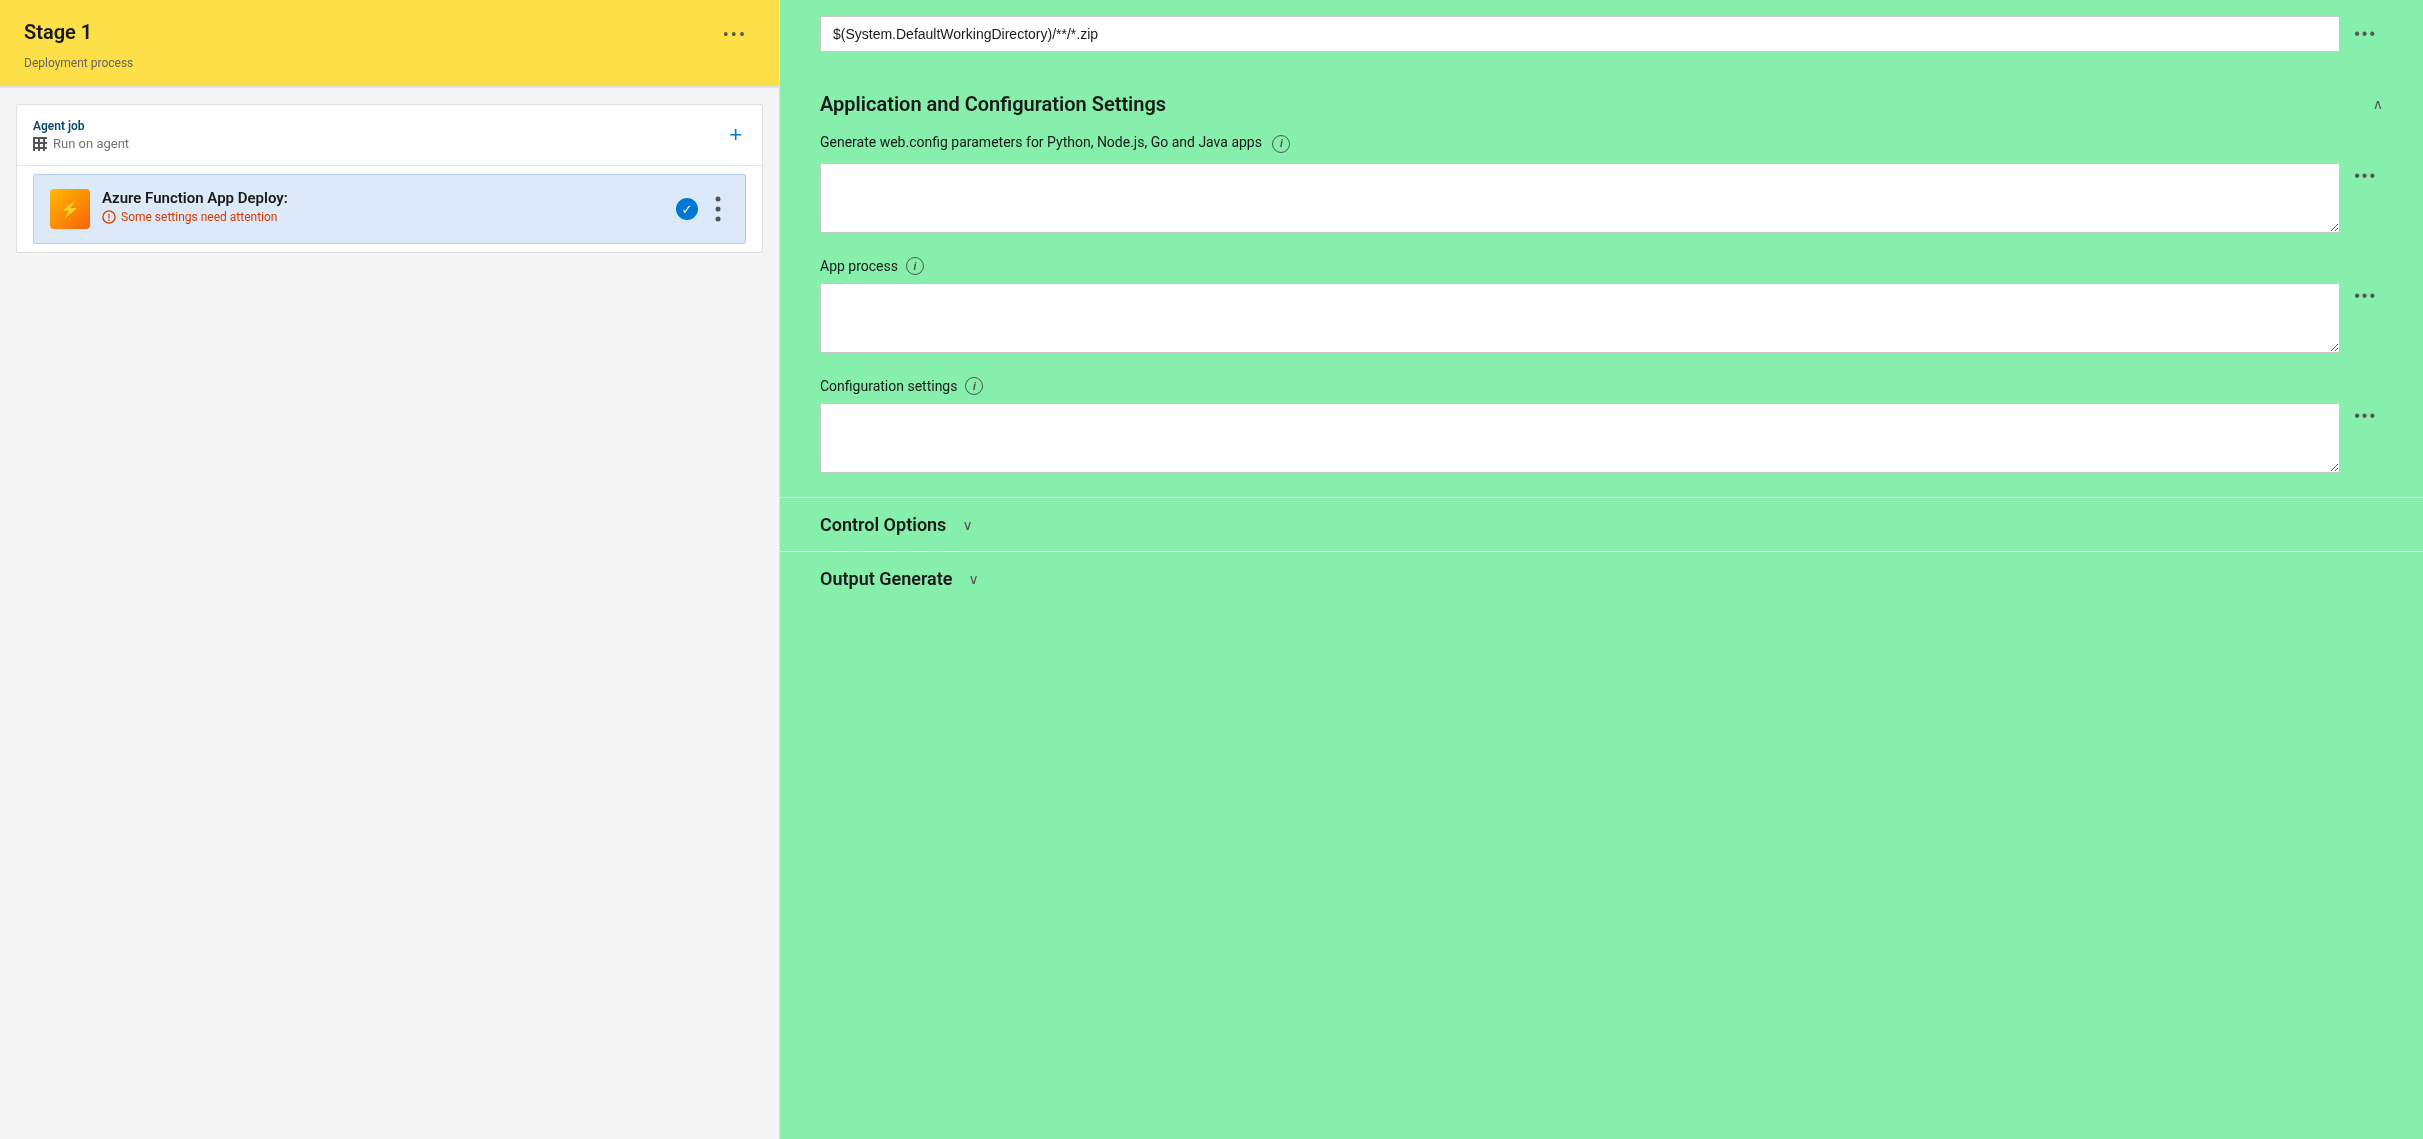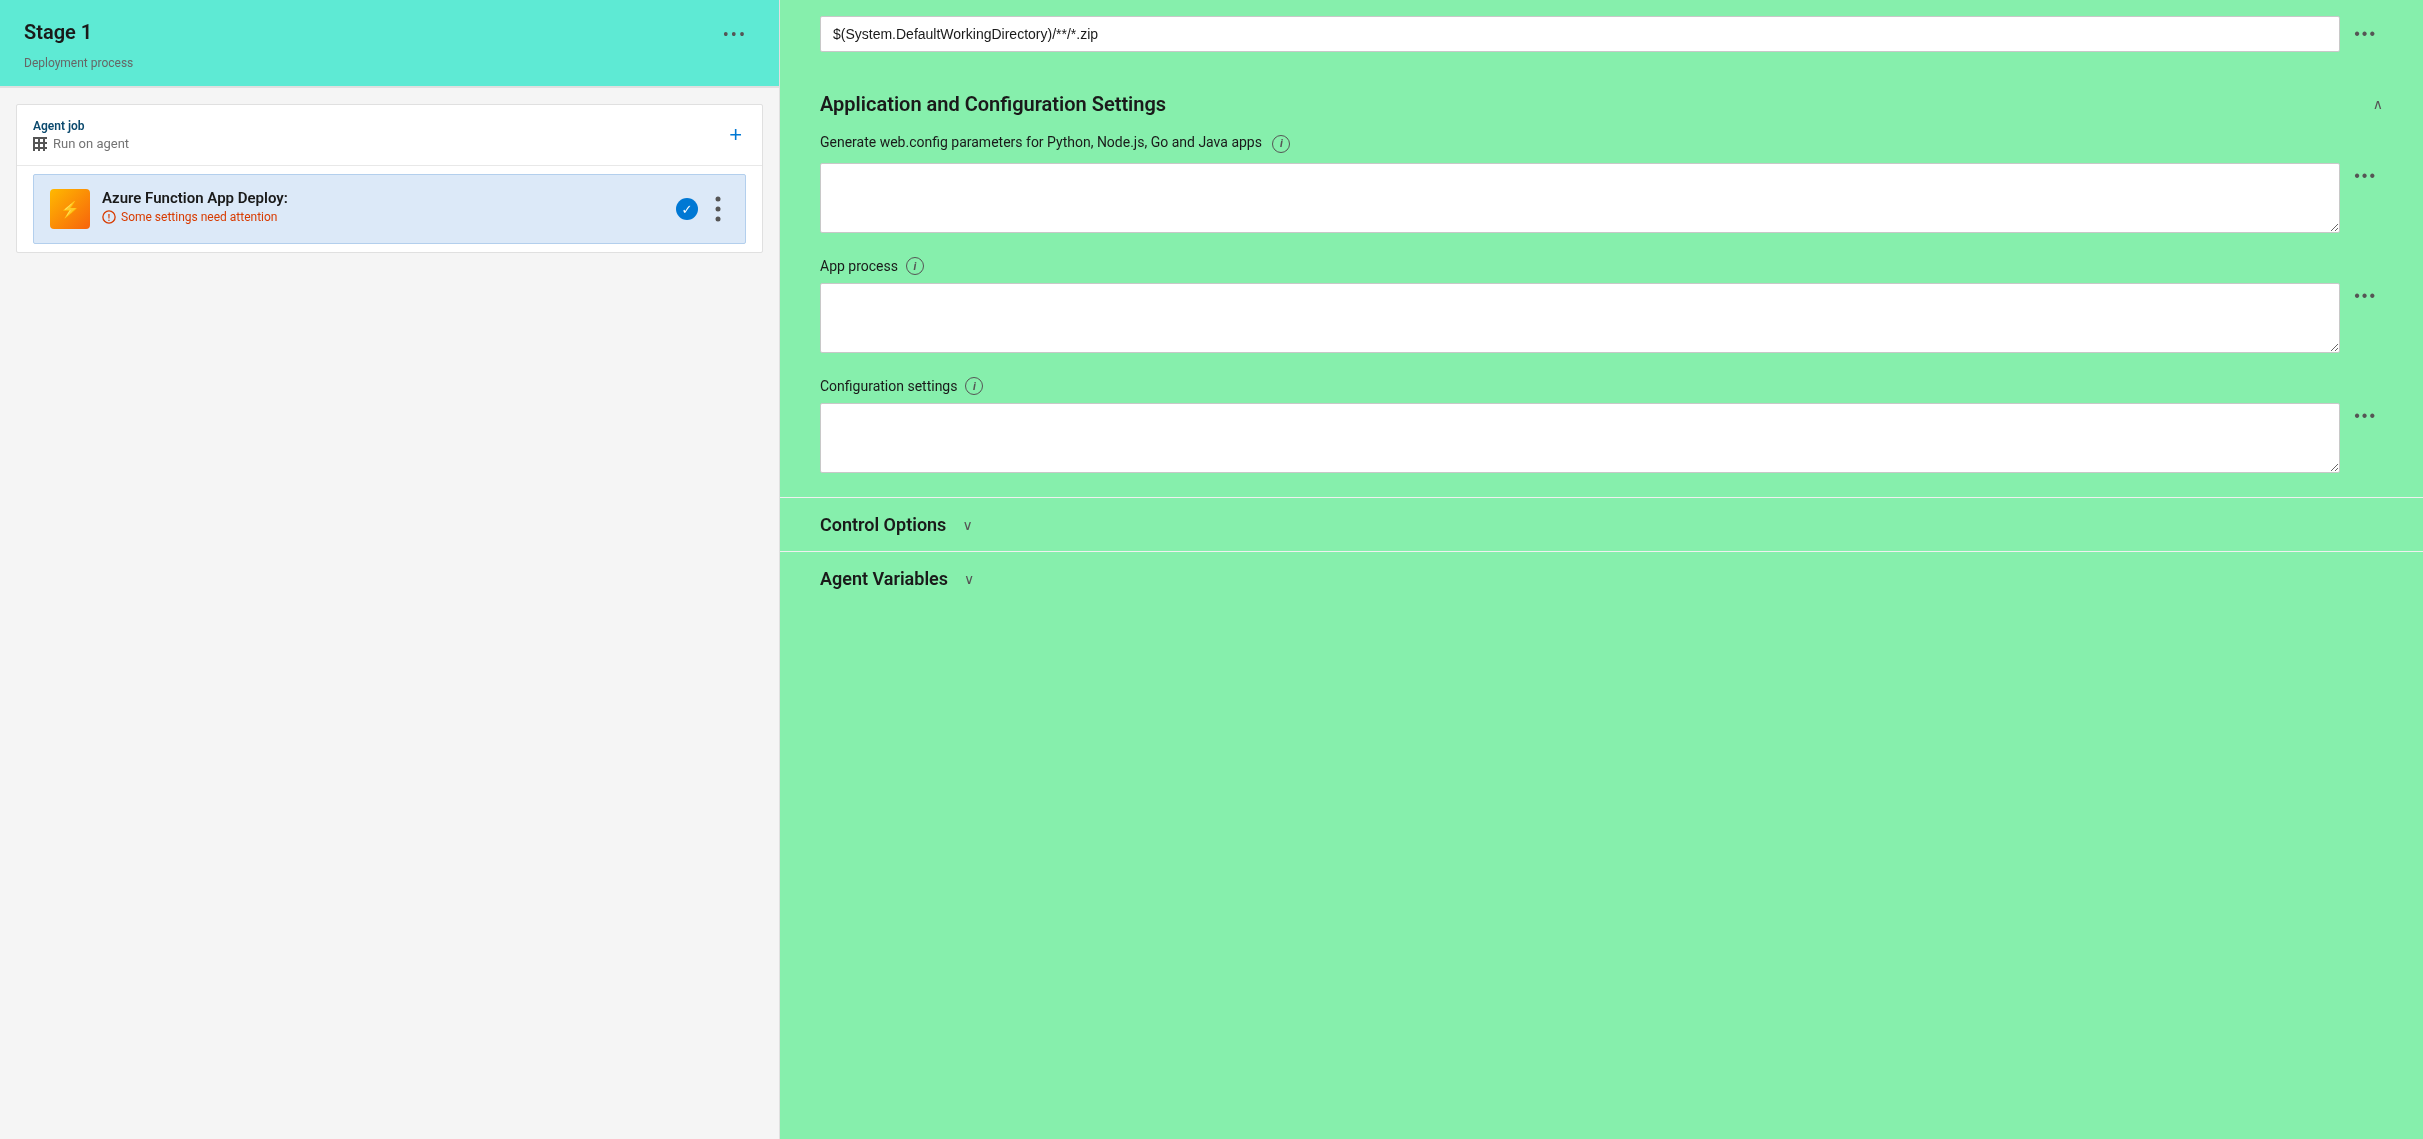--- a/index.html
+++ b/index.html
@@ -20,21 +20,21 @@
       border-right: 1px solid #e0e0e0;
       flex-shrink: 0;
       padding: 0;
     }
 
     .stage-header {
       display: flex;
       align-items: flex-start;
       justify-content: space-between;
       padding: 20px 24px 16px 24px;
-      background: #5eead4;
+      background: #fde047;
       border-bottom: 2px solid #e0e0e0;
     }
 
     .stage-title-group {}
     .stage-title {
       font-size: 20px;
       font-weight: 600;
       color: #1a1a1a;
     }
     .stage-subtitle {
@@ -407,17 +407,17 @@
     </div>
 
   </div>
 
   <div class="collapsible-section">
     <span class="collapsible-title">Control Options</span>
     <span class="chevron-icon">∨</span>
   </div>
 
   <div class="collapsible-section">
-    <span class="collapsible-title">Agent Variables</span>
+    <span class="collapsible-title">Output Generate</span>
     <span class="chevron-icon">∨</span>
   </div>
 
 </div>
 
 </body></html>

